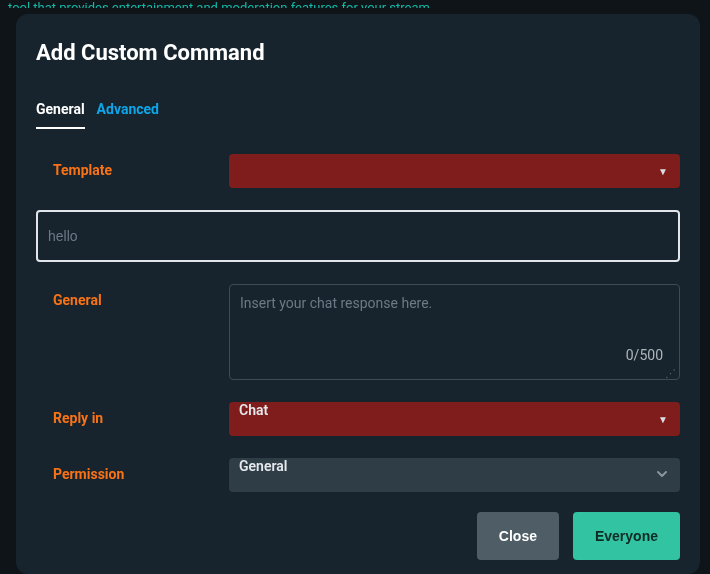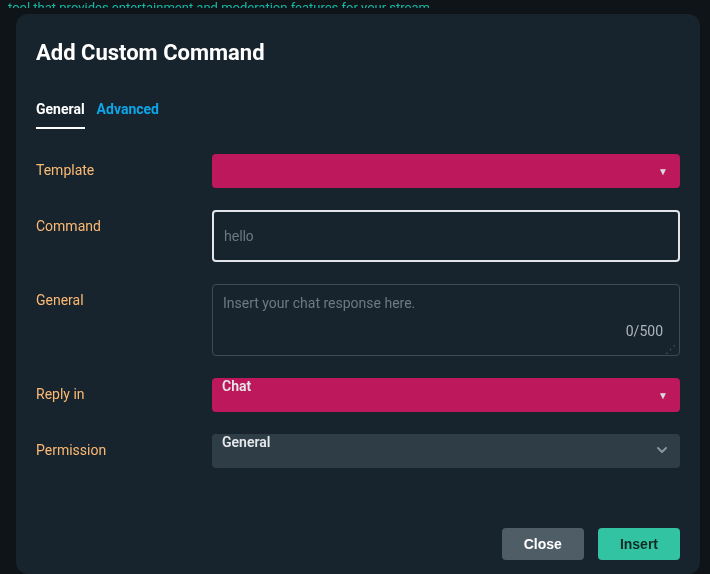--- a/index.html
+++ b/index.html
@@ -80,32 +80,33 @@
       gap: 22px;
     }
     .row {
       display: flex;
       align-items: flex-start;
     }
     .label {
       width: 176px;
       flex-shrink: 0;
       font-size: 14px;
-      font-weight: 400;
-      color: #fdba74;
+      font-weight: 700;
+      color: #f97316;
       padding-top: 8px;
+      margin-left: 17px;
     }
     .control {
       flex: 1;
       position: relative;
     }
     .select {
       width: 100%;
       height: 34px;
-      background: #be185d;
+      background: #7f1d1d;
       border: none;
       border-radius: 4px;
       color: #e6e9ec;
       font-size: 14px;
       font-weight: 600;
       padding: 0 36px 0 10px;
       appearance: none;
       cursor: pointer;
       position: relative;
     }
@@ -144,21 +145,21 @@
     .text-input::placeholder {
       color: #6c7a85;
     }
     .textarea-wrap {
       width: 100%;
       border: 1px solid #3d4b55;
       border-radius: 4px;
       background: #17242d;
       padding: 10px;
       position: relative;
-      height: 72px;
+      height: 96px;
     }
     .textarea {
       width: 100%;
       height: 60px;
       background: transparent;
       border: none;
       color: #e6e9ec;
       font-size: 14px;
       resize: none;
       outline: none;
@@ -184,21 +185,21 @@
       line-height: 8px;
     }
     .footer {
       margin-top: auto;
       padding: 0 20px 14px 0;
       display: flex;
       justify-content: flex-end;
       gap: 14px;
     }
     .btn {
-      height: 32px;
+      height: 48px;
       padding: 0 22px;
       border-radius: 4px;
       font-size: 14px;
       font-weight: 600;
       border: none;
       cursor: pointer;
     }
     .btn-secondary {
       background: #4f5e66;
       color: #ffffff;
@@ -227,21 +228,20 @@
       <div class="label">Template</div>
       <div class="control">
         <div class="select-wrap">
           <div class="select select-empty"></div>
           <span class="select-caret">▼</span>
         </div>
       </div>
     </div>
 
     <div class="row">
-      <div class="label">Command</div>
       <div class="control">
         <input type="text" class="text-input" placeholder="hello" style="">
       </div>
     </div>
 
     <div class="row">
       <div class="label">General</div>
       <div class="control">
         <div class="textarea-wrap">
           <textarea class="textarea" placeholder="Insert your chat response here." style=""></textarea>
@@ -272,15 +272,15 @@
               </svg>
           </span>
         </div>
       </div>
     </div>
 
   </div>
 
   <div class="footer">
     <button class="btn btn-secondary">Close</button>
-    <button class="btn btn-primary">Insert</button>
+    <button class="btn btn-primary">Everyone</button>
   </div>
 </div>
 
 </body></html>

